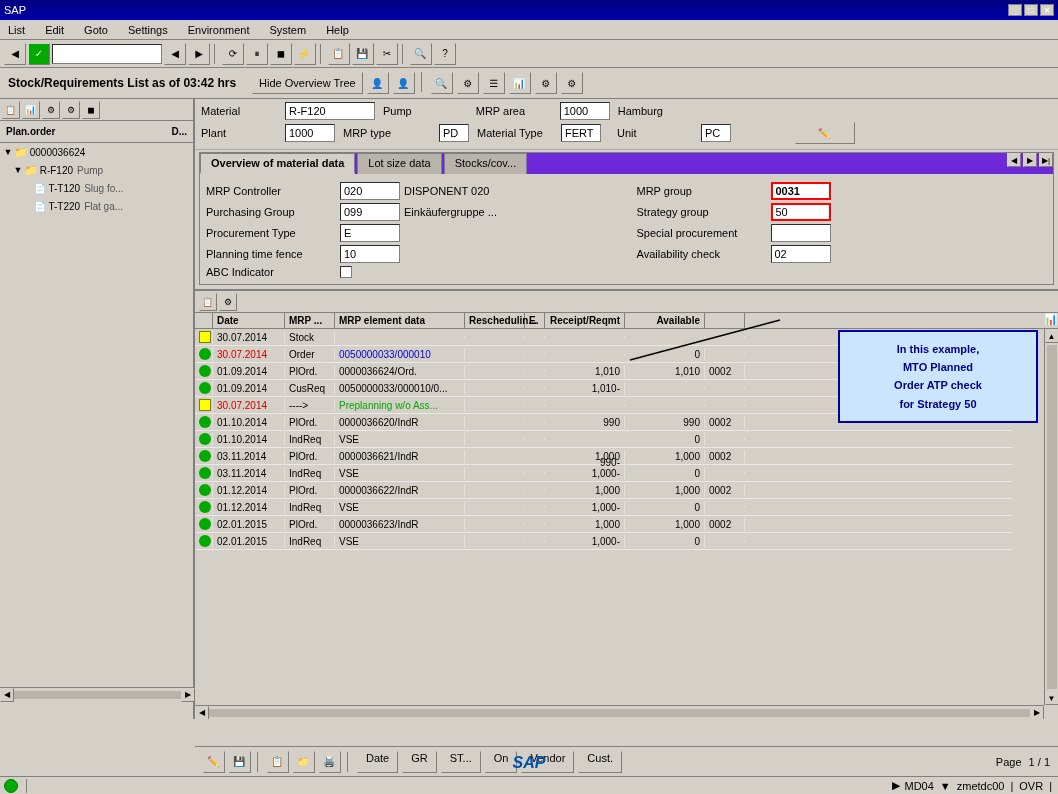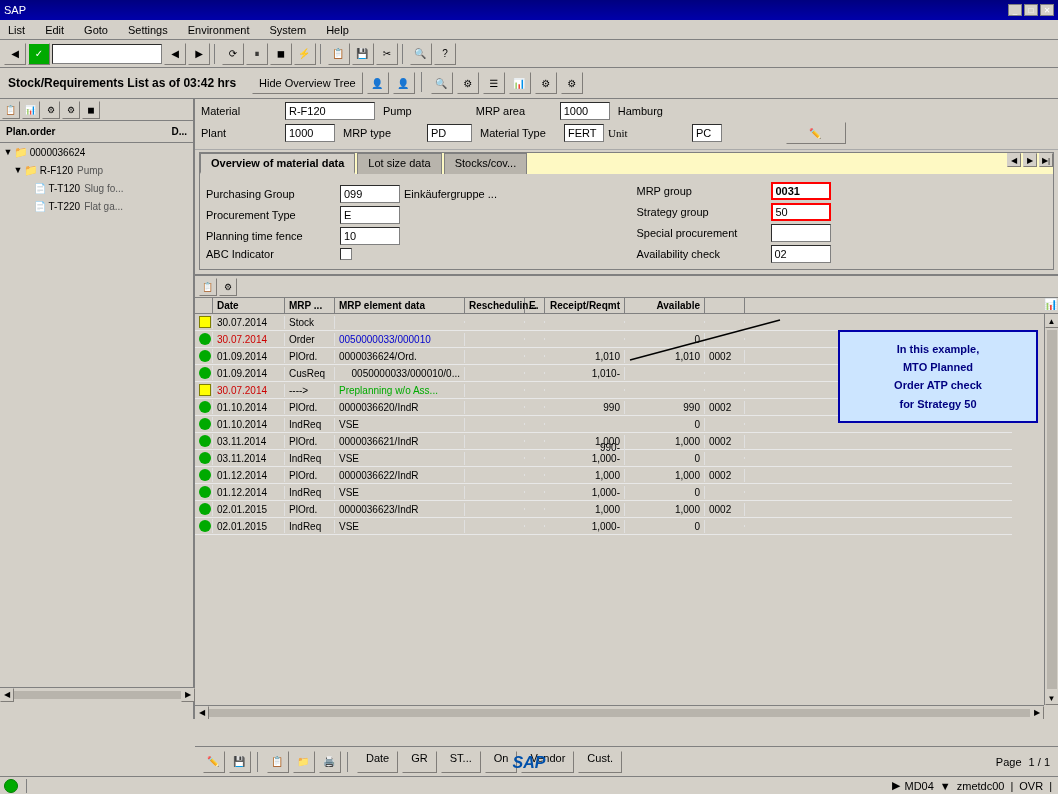--- a/index.html
+++ b/index.html
@@ -117,21 +117,21 @@
     }
 
     
     .tab-panel {
       background: #d4d0c8;
       border: 1px solid #808080;
       margin: 2px 4px;
     }
     .tab-headers {
       display: flex;
-      background: #fef9c3;
+      background: #6d28d9;
       border-bottom: 2px solid #d4d0c8;
     }
     .tab-header {
       padding: 3px 10px;
       font-size: 11px;
       cursor: pointer;
       border: 1px solid #808080;
       background: #b8b4ac;
       border-bottom: none;
       margin-right: 2px;
@@ -417,44 +417,49 @@
         <input class="field-input" type="text" style="width: 90px;" value="R-F120">
         <span style="margin-left:4px;">Pump</span>
         <span style="margin-left:60px;" class="field-label">MRP area</span>
         <input class="field-input" type="text" style="width: 50px;" value="1000">
         <span style="margin-left:4px;">Hamburg</span>
       </div>
       <div class="field-row">
         <span class="field-label">Plant</span>
         <input class="field-input" type="text" style="width: 50px;" value="1000">
         <span style="margin-left:4px;" class="field-label">MRP type</span>
-        <input class="field-input" type="text" style="width: 45px;" value="PD">
+        <input class="field-input" type="text" style="width: 30px; margin-left: 12px;" value="PD">
         <span style="margin-left:4px;" class="field-label">Material Type</span>
         <input class="field-input" type="text" style="width: 40px;" value="FERT">
-        <span style="margin-left:0;font-family:Liberation Serif, serif;" class="field-label">Unit</span>
+        <span style="margin-left:12px;" class="field-label">Unit</span>
         <input class="field-input" type="text" style="width: 30px;" value="PC">
         <div class="toolbar-btn" style="margin-left:60px;width:60px;">✏️</div>
       </div>
     </div>
 
     <div class="tab-panel">
       <div class="tab-headers">
         <div class="tab-header active">Overview of material data</div>
         <div class="tab-header">Lot size data</div>
         <div class="tab-header">Stocks/cov...</div>
         <div style="margin-left:auto;display:flex;gap:2px;">
           <div class="nav-arrow">◀</div>
           <div class="nav-arrow">▶</div>
           <div class="nav-arrow">▶|</div>
         </div>
       </div>
       <div class="tab-content">
         <div class="form-grid">
 
           <div>
+            <div class="form-field">
+              <span class="form-field-label">MRP Controller</span>
+              <input class="form-field-input" type="text" style="width: 35px;" value="020">
+              <span class="form-field-text">DISPONENT 020</span>
+            </div>
             <div class="form-field" style="margin-top:3px;">
               <span class="form-field-label">Purchasing Group</span>
               <input class="form-field-input" type="text" style="width: 35px;" value="099">
               <span class="form-field-text">Einkäufergruppe ...</span>
             </div>
             <div class="form-field" style="margin-top:3px;">
               <span class="form-field-label">Procurement Type</span>
               <input class="form-field-input" type="text" style="width: 35px;" value="E">
             </div>
             <div class="form-field" style="margin-top:3px;">
@@ -549,21 +554,21 @@
     <div class="td receipt-col" style="text-align:right;">1,010</div>
     <div class="td avail-col" style="text-align:right;">1,010</div>
     <div class="td" style="width:40px;">0002</div>
   </div>
             <div class="table-row">
     <div class="td" style="width:18px;">
                 <div style="width:12px;height:12px;background:#00aa00;border-radius:50%;"></div>
               </div>
     <div class="td date-col" style="color:#000;">01.09.2014</div>
     <div class="td mrp-col">CusReq</div>
-    <div class="td elem-col" style="color:#000;text-align:right;">0050000033/000010/0...</div>
+    <div class="td elem-col" style="color:#000;">0050000033/000010/0...</div>
     <div class="td resch-col"></div>
     <div class="td e-col"></div>
     <div class="td receipt-col" style="text-align:right;">1,010-</div>
     <div class="td avail-col" style="text-align:right;"></div>
     <div class="td" style="width:40px;"></div>
   </div>
             <div class="table-row">
     <div class="td" style="width:18px;">
                 <div style="width:12px;height:12px;background:#ffff00;border:1px solid #808000;"></div>
               </div>

